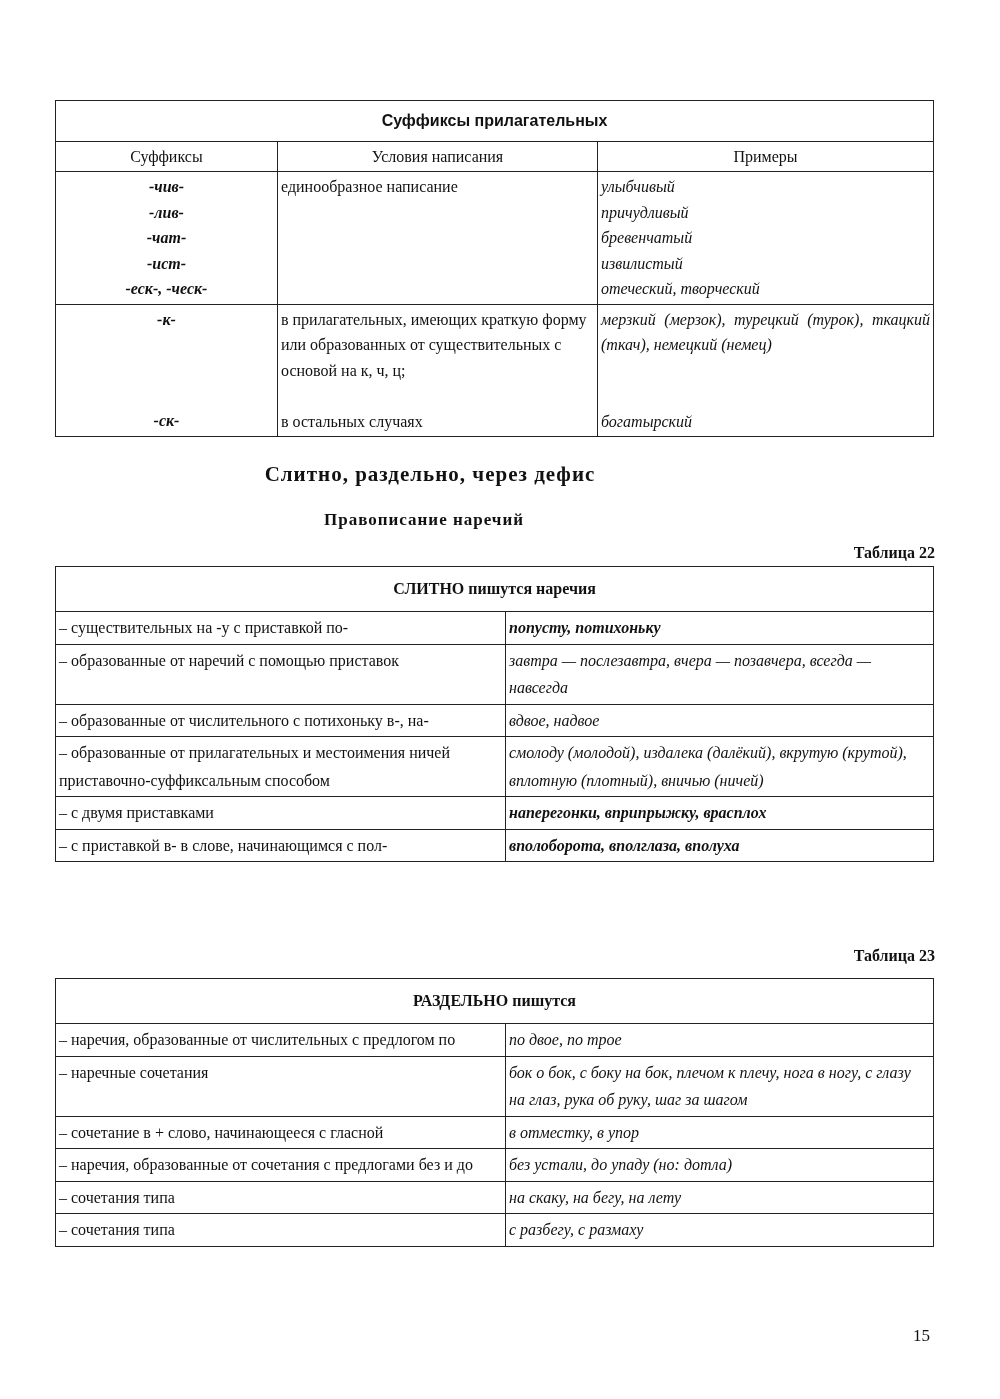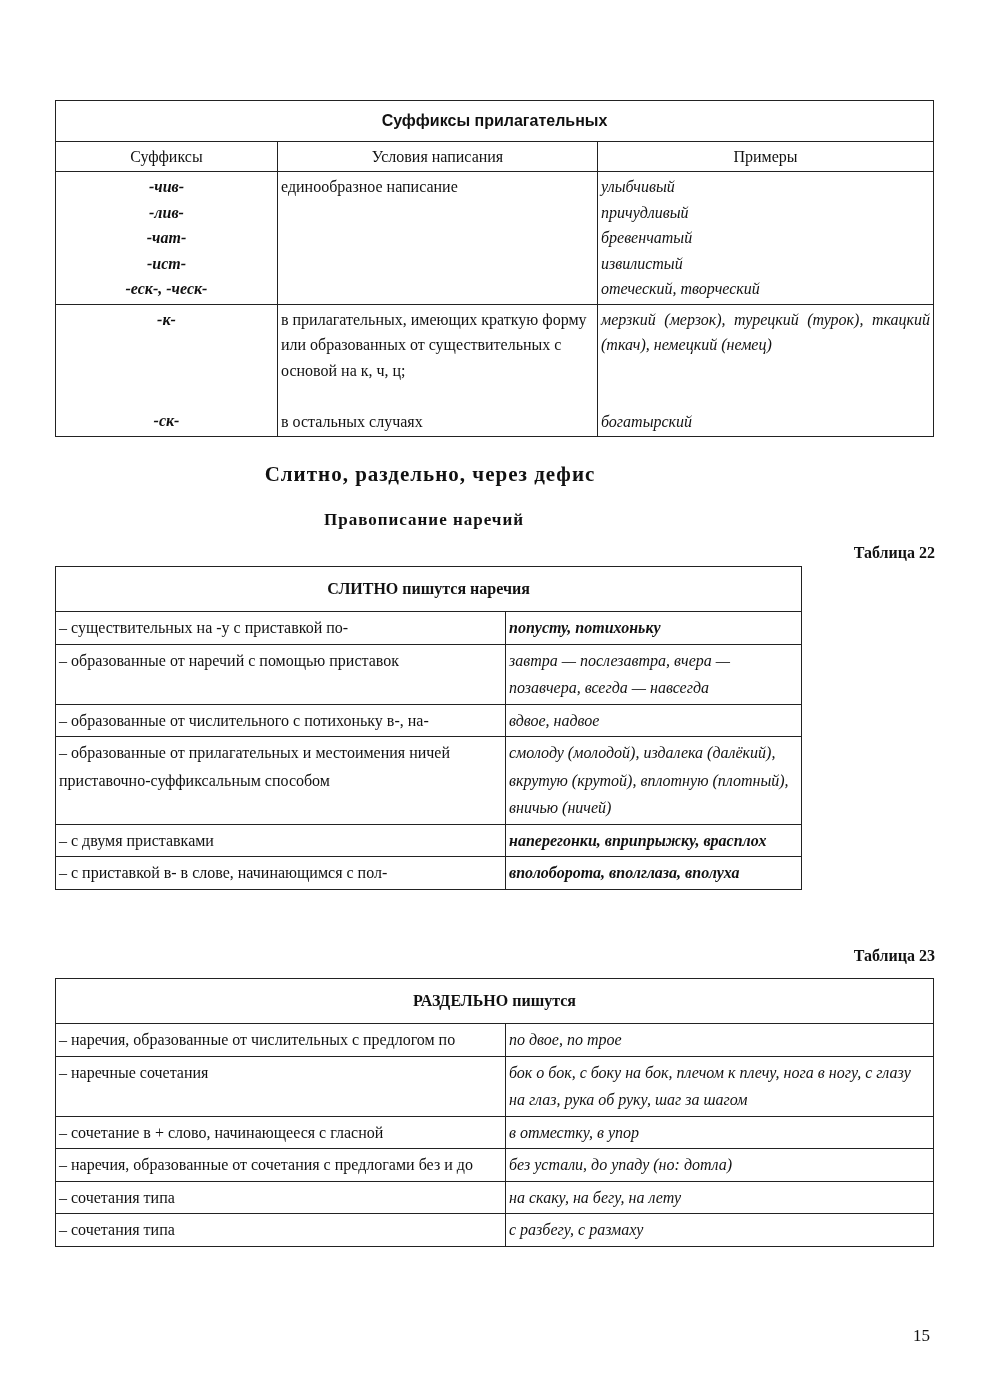--- a/index.html
+++ b/index.html
@@ -17,21 +17,21 @@
   .t1 td { font-size: 16px; line-height: 25.5px; padding: 2px 3px 2px 3px; }
   .col-suf { width: 215px; text-align: center; font-style: italic; font-weight: bold; }
   .col-cond { width: 313px; }
   .col-ex { font-style: italic; }
   .justify { text-align: justify; text-align-last: left; }
 
   .h-main { position: absolute; left: 0; width: 860px; top: 462px; text-align: center; font-size: 21px; font-weight: bold; letter-spacing: 1px; }
   .h-sub { position: absolute; left: 0; width: 848px; top: 510px; text-align: center; font-size: 17px; font-weight: bold; letter-spacing: 1px; }
   .tlabel { position: absolute; right: 65px; font-size: 16px; font-weight: bold; }
 
-  .t2 { left: 55px; top: 566px; width: 747px; }
+  .t2 { left: 55px; top: 566px; width: 879px; }
   .t3 { left: 55px; top: 978px; width: 879px; }
   .t2 .cap, .t3 .cap { height: 40px; text-align: center; vertical-align: middle; font-weight: bold; font-size: 16px; }
   .t2 td, .t3 td { font-size: 16px; line-height: 27.5px; padding: 2px 3px; }
   .lcol { width: 443px; }
   .rcol { font-style: italic; }
   .pnum { position: absolute; left: 913px; top: 1326px; font-size: 17px; }
 </style>
 </head>
 <body>
 

